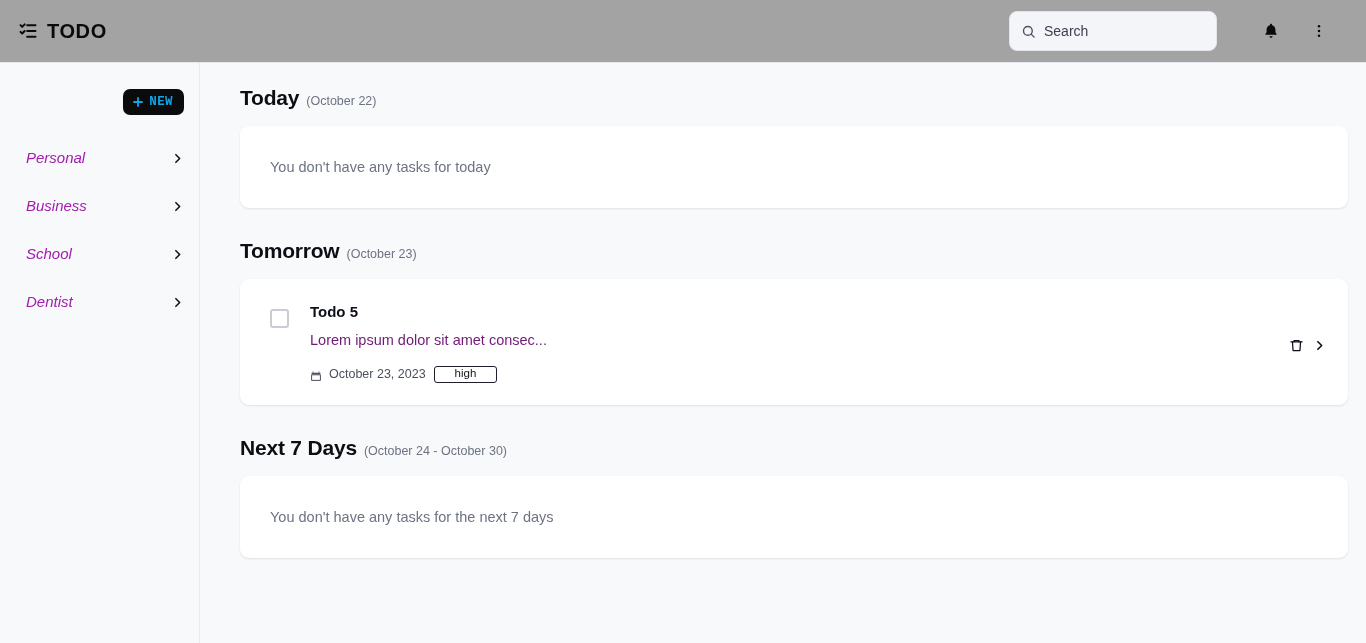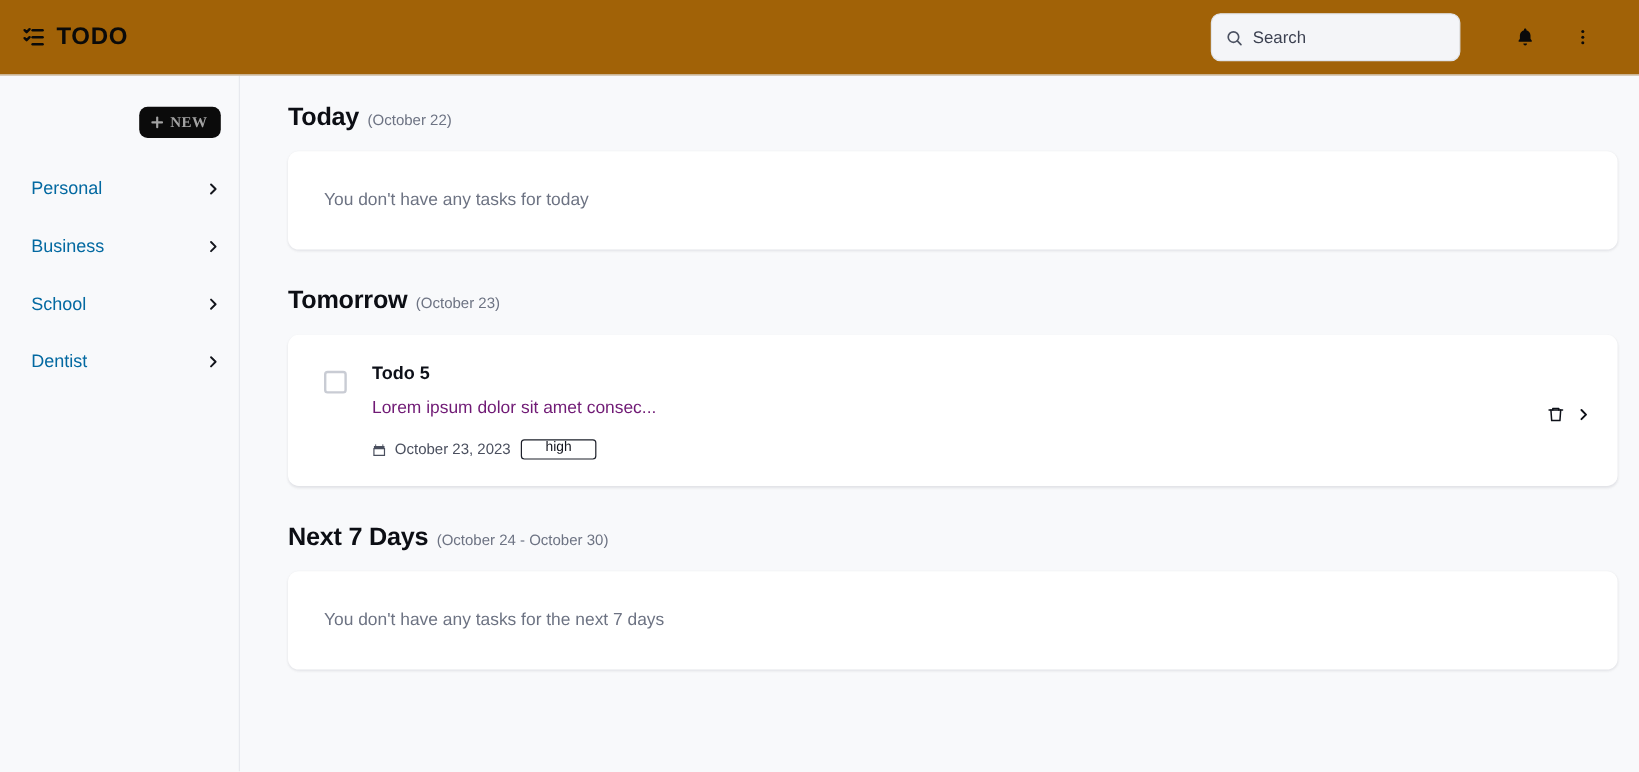--- a/index.html
+++ b/index.html
@@ -14,21 +14,21 @@
     font-family: "Liberation Sans", sans-serif;
     background: #f8f9fb;
     color: #111111;
     -webkit-font-smoothing: antialiased;
   }
 
   
   .header {
     position: relative;
     height: 63px;
-    background: #a16207;
+    background: #a3a3a3;
     border-bottom: 1px solid #e7e9ee;
     display: flex;
     align-items: center;
     padding: 0 30px 0 18px;
   }
 
   .brand {
     display: flex;
     align-items: center;
     gap: 9px;
@@ -125,48 +125,49 @@
     display: flex;
     justify-content: flex-end;
     padding-right: 15px;
   }
 
   .new-btn {
     display: inline-flex;
     align-items: center;
     gap: 5px;
     background: #0b0b0b;
-    color: #a3a3a3;
+    color: #0ea5e9;
     border: none;
     border-radius: 7px;
     height: 26px;
     padding: 0 11px 0 9px;
-    font-family: Liberation Serif, serif;
+    font-family: Liberation Mono, monospace;
     font-size: 12.5px;
     font-weight: bold;
     letter-spacing: 0.4px;
     cursor: pointer;
     line-height: 1;
   }
   .plus-icon { width: 12px; height: 12px; display: block; }
 
   .nav-list { margin-top: 18px; }
 
   .nav-item {
     display: flex;
     align-items: center;
     height: 48px;
     padding: 0 15px 0 26px;
     cursor: pointer;
   }
 
   .nav-label {
     font-size: 15px;
-    color: #0369a1;
-    line-height: 1;
+    color: #a21caf;
+    line-height: 1;
+    font-style: italic;
   }
 
   .nav-chevron {
     margin-left: auto;
     width: 13px;
     height: 13px;
     display: block;
     color: #14161d;
   }
 

